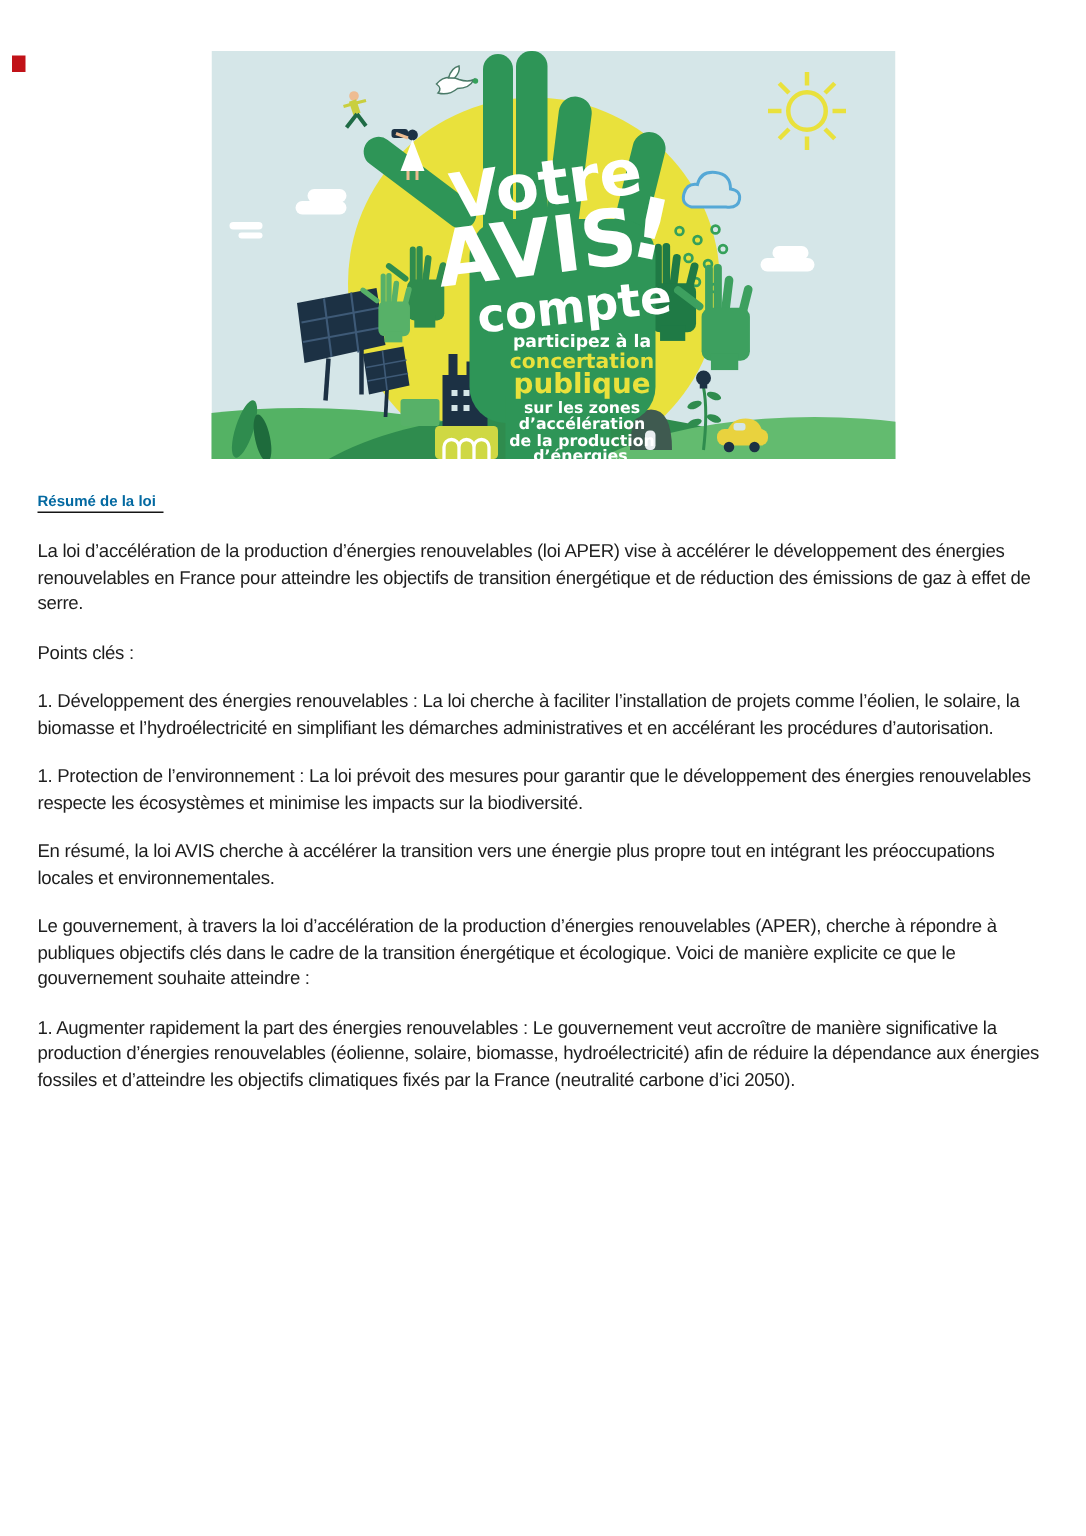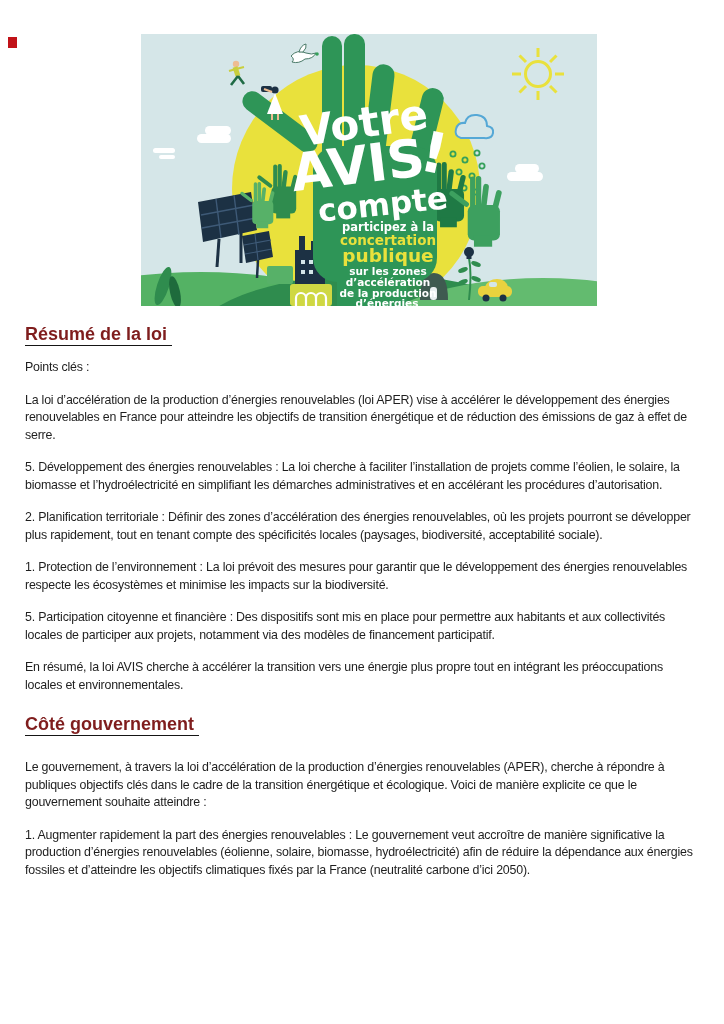--- a/index.html
+++ b/index.html
@@ -8,21 +8,21 @@
     font-family:"Liberation Sans","DejaVu Sans",sans-serif;color:#1e1e1e;
   }
   .red-marker{position:absolute;left:8px;top:37px;width:9px;height:11px;background:#c11218;}
   .banner{position:absolute;left:141px;top:34px;width:456px;height:272px;}
   .banner svg{display:block;}
   .content{position:absolute;left:25px;top:326px;width:676px;}
   .content p{
     margin:0 0 15px 0;font-size:12.4px;line-height:17.5px;letter-spacing:-0.2px;color:#1e1e1e;
   }
   .content h1,.content h2{
-    margin:0 0 16px 0;font-size:18px;line-height:17px;font-weight:bold;color:#7f1d1d;
+    margin:0 0 16px 0;font-size:10px;line-height:17px;font-weight:bold;color:#0369a1;
   }
   .content h2{margin-top:22px;margin-bottom:26px;}
   .content h1 span,.content h2 span{
     border-bottom:1.7px solid #151515;padding-bottom:1px;padding-right:5px;
   }
   .svg-headline{font-family:"DejaVu Sans",sans-serif;font-weight:bold;}
 </style>
 </head>
 <body>
 
@@ -205,26 +205,23 @@
         <text x="247" y="241" font-size="10.5" fill="#ffffff">sur les zones</text>
         <text x="247" y="252" font-size="10.5" fill="#ffffff">d’accélération</text>
         <text x="247" y="263" font-size="10.5" fill="#ffffff">de la production</text>
         <text x="246" y="273" font-size="10.5" fill="#ffffff">d’énergies</text>
       </g>
     </svg>
   </div>
 
   <div class="content">
     <h1><span>Résumé de la loi</span></h1>
+    <p>La loi d’accélération de la production d’énergies renouvelables (loi APER) vise à accélérer le développement des énergies renouvelables en France pour atteindre les objectifs de transition énergétique et de réduction des émissions de gaz à effet de serre.</p>
     <p>Points clés :</p>
-    <p>La loi d’accélération de la production d’énergies renouvelables (loi APER) vise à accélérer le développement des énergies renouvelables en France pour atteindre les objectifs de transition énergétique et de réduction des émissions de gaz à effet de serre.</p>
-    <p>5. Développement des énergies renouvelables : La loi cherche à faciliter l’installation de projets comme l’éolien, le solaire, la biomasse et l’hydroélectricité en simplifiant les démarches administratives et en accélérant les procédures d’autorisation.</p>
-    <p>2. Planification territoriale : Définir des zones d’accélération des énergies renouvelables, où les projets pourront se développer plus rapidement, tout en tenant compte des spécificités locales (paysages, biodiversité, acceptabilité sociale).</p>
+    <p>1. Développement des énergies renouvelables : La loi cherche à faciliter l’installation de projets comme l’éolien, le solaire, la biomasse et l’hydroélectricité en simplifiant les démarches administratives et en accélérant les procédures d’autorisation.</p>
     <p>1. Protection de l’environnement : La loi prévoit des mesures pour garantir que le développement des énergies renouvelables respecte les écosystèmes et minimise les impacts sur la biodiversité.</p>
-    <p>5. Participation citoyenne et financière : Des dispositifs sont mis en place pour permettre aux habitants et aux collectivités locales de participer aux projets, notamment via des modèles de financement participatif.</p>
     <p>En résumé, la loi AVIS cherche à accélérer la transition vers une énergie plus propre tout en intégrant les préoccupations locales et environnementales.</p>
 
-    <h2><span>Côté gouvernement</span></h2>
     <p>Le gouvernement, à travers la loi d’accélération de la production d’énergies renouvelables (APER), cherche à répondre à publiques objectifs clés dans le cadre de la transition énergétique et écologique. Voici de manière explicite ce que le gouvernement souhaite atteindre :</p>
     <p>1. Augmenter rapidement la part des énergies renouvelables : Le gouvernement veut accroître de manière significative la production d’énergies renouvelables (éolienne, solaire, biomasse, hydroélectricité) afin de réduire la dépendance aux énergies fossiles et d’atteindre les objectifs climatiques fixés par la France (neutralité carbone d’ici 2050).</p>
   </div>
 
 </div>
 
 </body></html>

